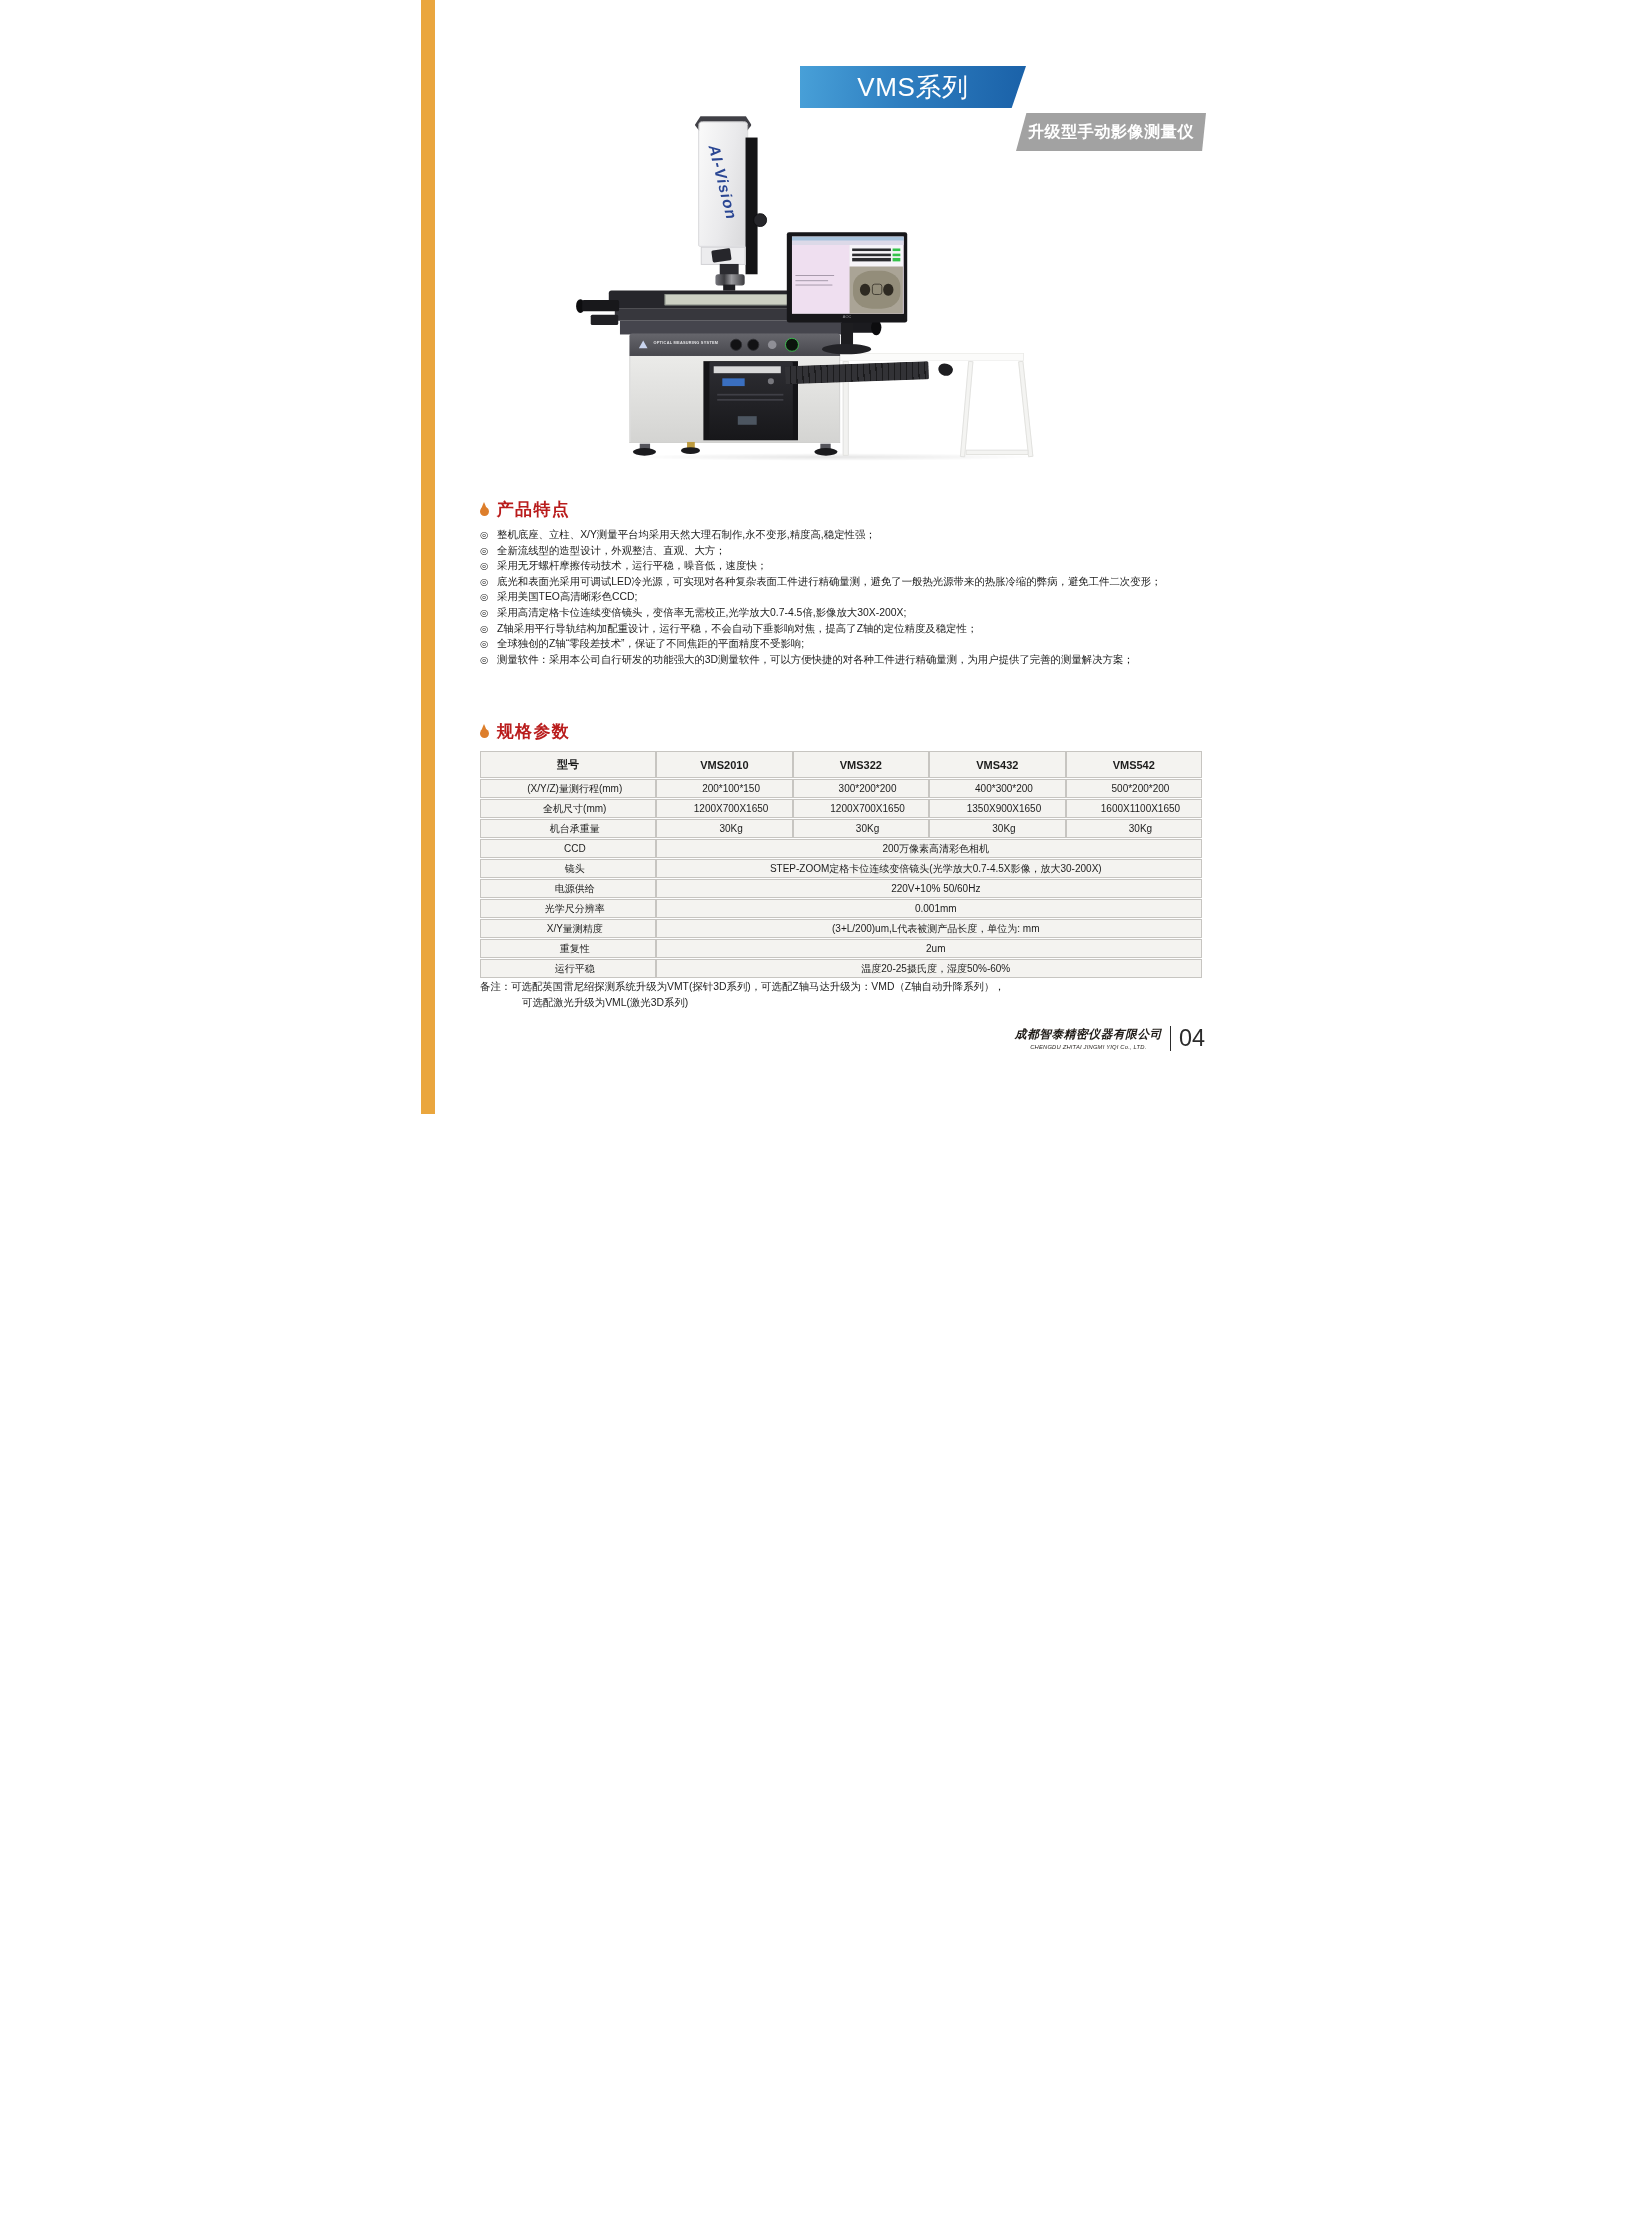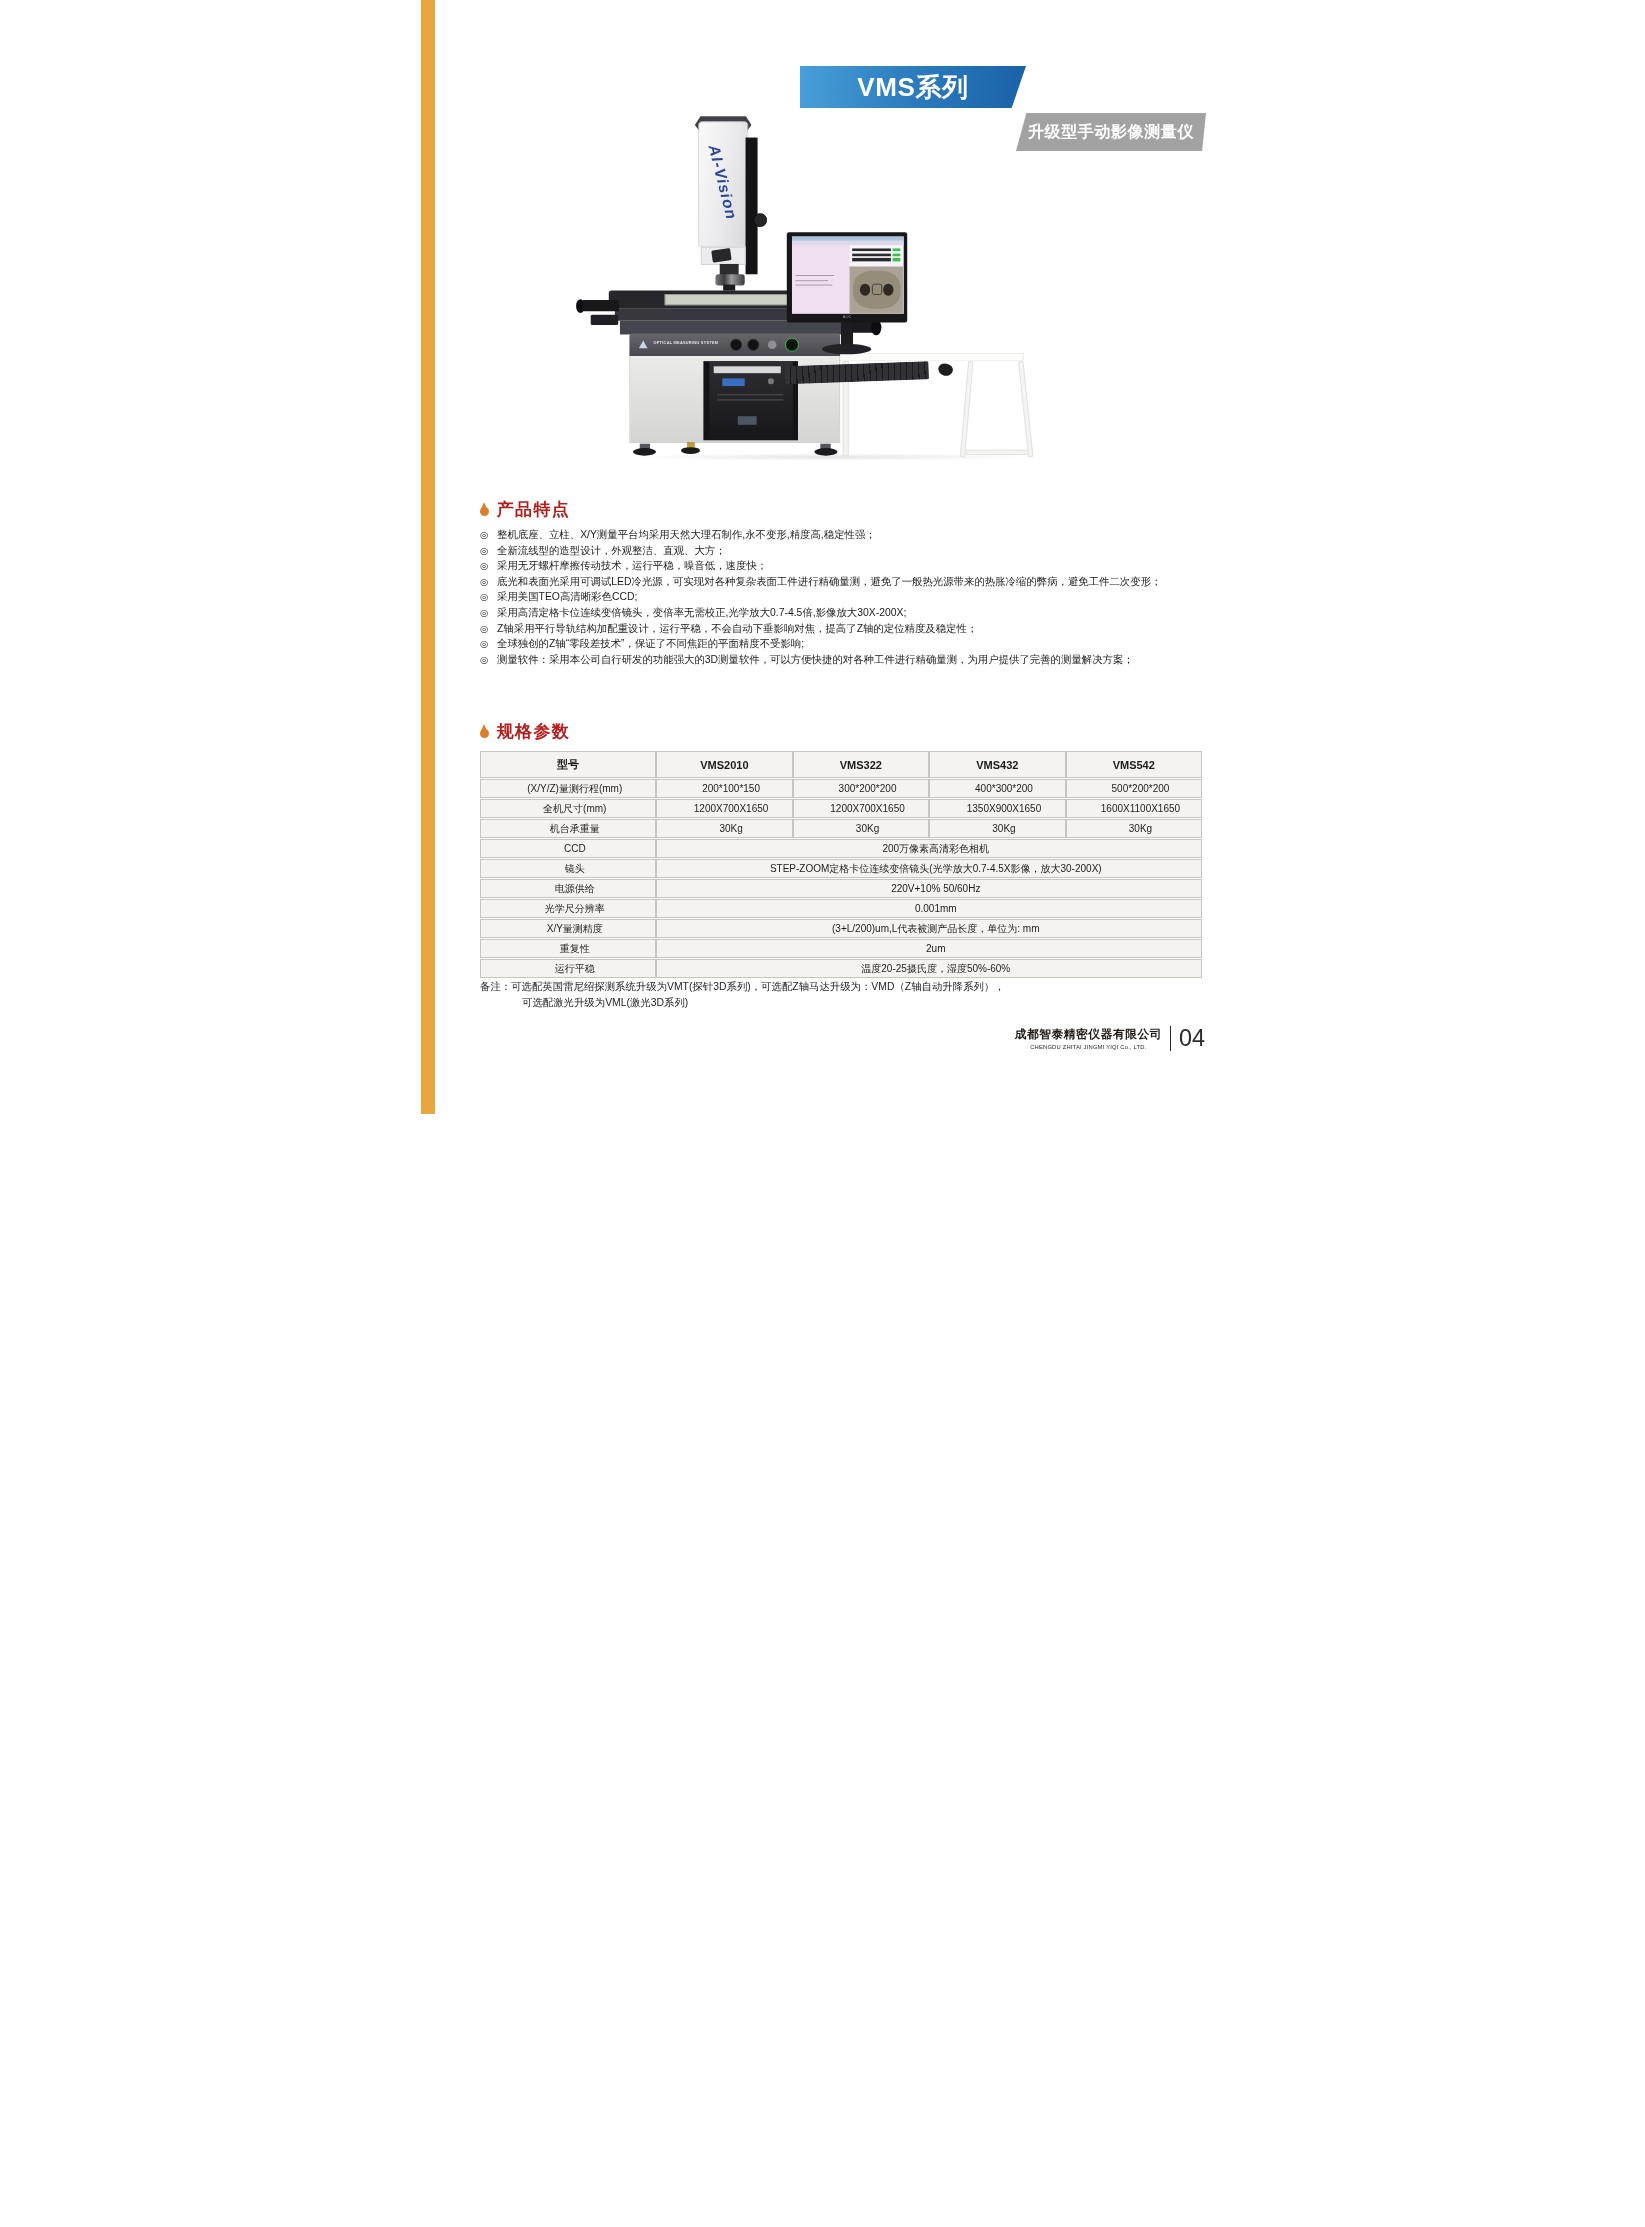--- a/index.html
+++ b/index.html
@@ -7,21 +7,21 @@
   .page{position:relative;width:823px;height:1114px;background:#fff;overflow:hidden;margin:0 auto;}
   .abs{position:absolute;}
 
   
   .spine{left:9.7px;top:0;width:14.3px;height:1114px;background:#EAA63E;}
 
   
   .badge-blue{left:389px;top:66px;width:226px;height:42px;background:linear-gradient(95deg,#48A0D8 0%,#2E7EC0 45%,#1A61A8 100%);
     clip-path:polygon(0 0,100% 0,calc(100% - 14.3px) 100%,0 100%);
     display:flex;align-items:center;justify-content:center;}
-  .badge-blue span{color:#fff;font-size:26px;font-weight:bold;letter-spacing:0.6px;}
+  .badge-blue span{color:#fff;font-size:26px;font-weight:normal;letter-spacing:0.6px;}
   .badge-gray{left:605px;top:69px;width:190px;height:38px;background:#A2A2A2;
     clip-path:polygon(10.4px 0,100% 0,calc(100% - 3.9px) 100%,0 100%);
     display:flex;align-items:center;justify-content:center;margin-top:44px;}
   .badge-gray span{color:#fff;font-size:16px;font-weight:bold;letter-spacing:0.6px;}
 
   
   .scene{left:90px;top:104px;width:643px;height:415px;transform:scale(0.86);transform-origin:50% 0;}
   .scene *{position:absolute;box-sizing:border-box;}
   .col-cap{left:173px;top:14.3px;width:66px;height:17px;background:#404046;
     clip-path:polygon(0 60%,10% 0,90% 0,100% 60%,92% 100%,8% 100%);}
@@ -118,21 +118,21 @@
     font-size:10px;color:#1c1c1c;padding:0 2.6px;overflow:hidden;}
   .spec-table tr.hdr td{height:25px;font-size:11px;font-weight:bold;margin-top:42px;}
   .spec-table tr.row td{height:17px;padding-left:16px;}
   .spec-table col.c0{width:24.4%;}
   .spec-table col.cv{width:18.9%;}
 
   .note{left:69px;top:979px;width:724px;font-size:10.4px;line-height:16px;color:#1c1c1c;}
   .note .l2{padding-left:42px;}
 
   .footer{left:454px;top:1025px;width:340px;display:flex;align-items:center;justify-content:flex-end;gap:7.8px;}
-  .f-co{text-align:center;}
+  .f-co{text-align:center;font-style:italic;}
   .f-cn{font-size:11.7px;font-weight:bold;color:#1e1a16;letter-spacing:0.6px;}
   .f-en{font-size:5.8px;color:#2b2722;letter-spacing:0.2px;margin-top:1.3px;}
   .f-div{width:1.3px;height:25px;background:#2b2b2b;}
   .f-num{font-size:23.4px;color:#2b2b2b;}
 </style>
 </head>
 <body>
 
 <div class="page">
 

